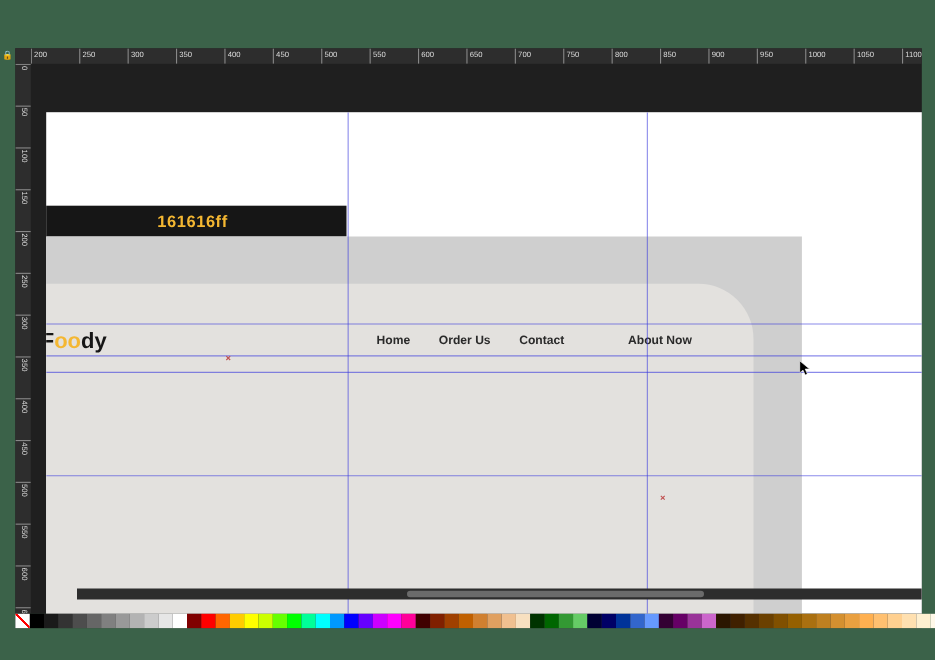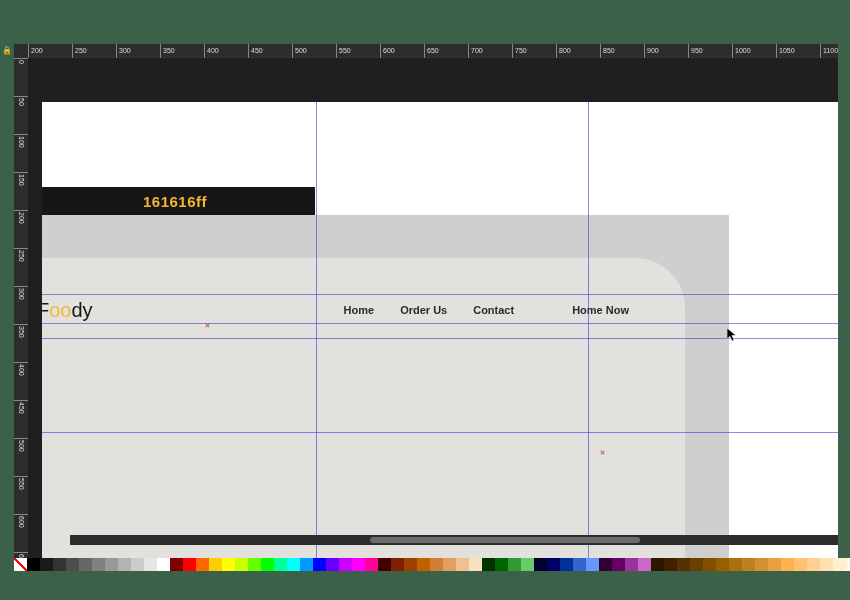--- a/index.html
+++ b/index.html
@@ -121,21 +121,21 @@
 
   .nav {
     position: absolute;
     left: -7px; top: 196px;
     width: 640px; height: 24px;
     display: flex;
     align-items: center;
   }
   .logo {
     font-size: 20px;
-    font-weight: 400;
+    font-weight: 700;
     font-family: Arial, sans-serif;
     color: #161616;
     margin-left: 2px;
     flex: 0 0 auto;
   }
   .logo .accent { color: #f4b732; }
   .navlinks {
     margin-left: auto;
     display: flex;
     gap: 26px;
@@ -248,21 +248,21 @@
       <div class="page-panel"></div>
 
       <div class="nav">
         <div class="logo">
           <span>F</span><span class="accent">oo</span><span>dy</span>
         </div>
         <div class="navlinks">
           <span>Home</span>
           <span>Order Us</span>
           <span>Contact</span>
-          <span class="gap-wide">Home Now</span>
+          <span class="gap-wide">About Now</span>
         </div>
       </div>
 
       <div id="guides">
           <div class="guide-h" style="top: 192px;"></div>
           <div class="guide-h" style="top: 221px;"></div>
           <div class="guide-h" style="top: 236px;"></div>
           <div class="guide-h" style="top: 330px;"></div>
           <div class="guide-v" style="left: 274px;"></div>
           <div class="guide-v" style="left: 546px;"></div>

